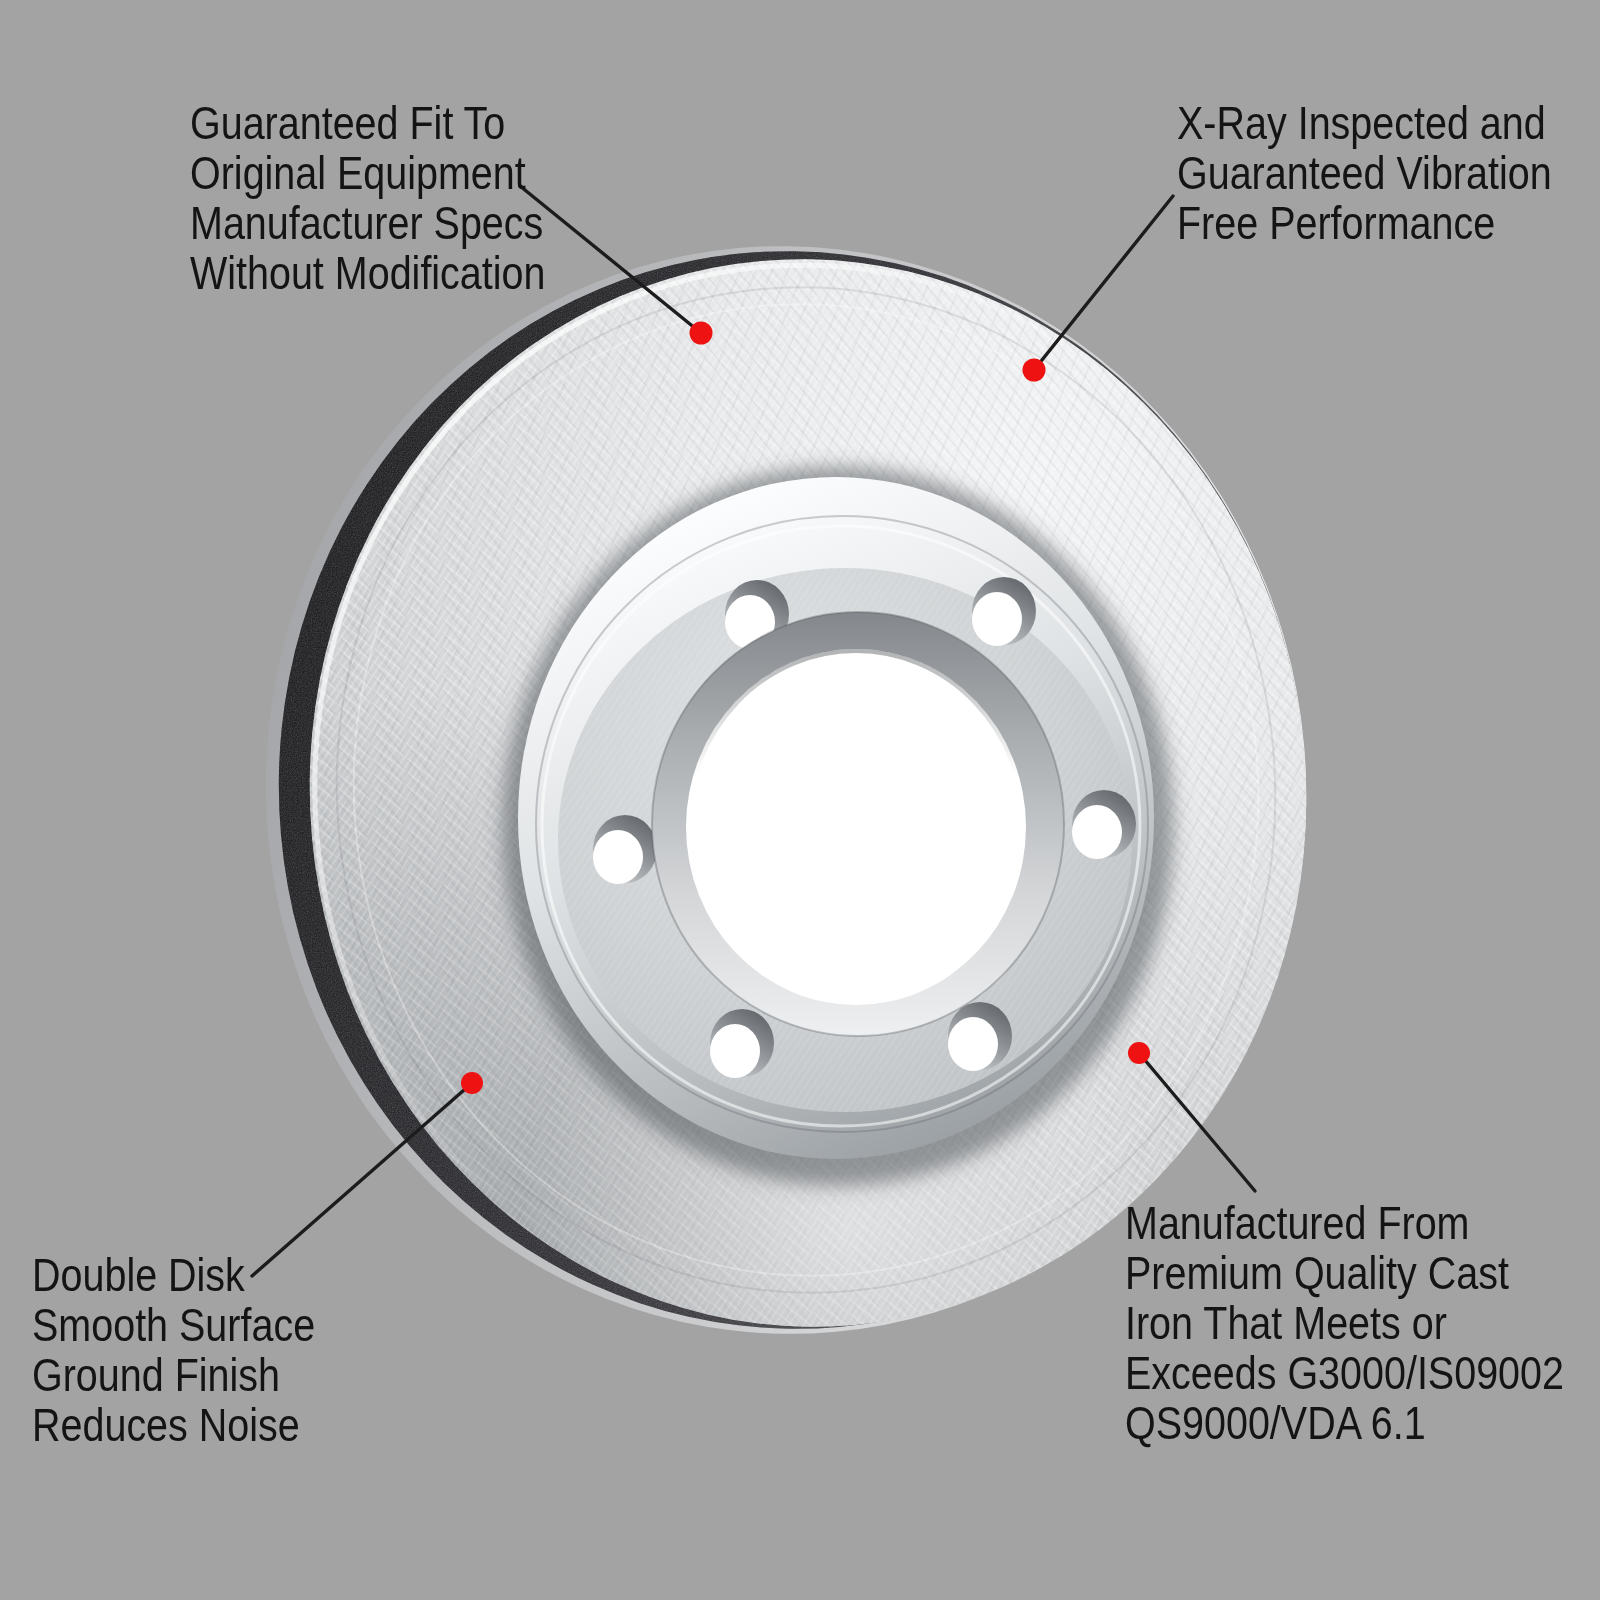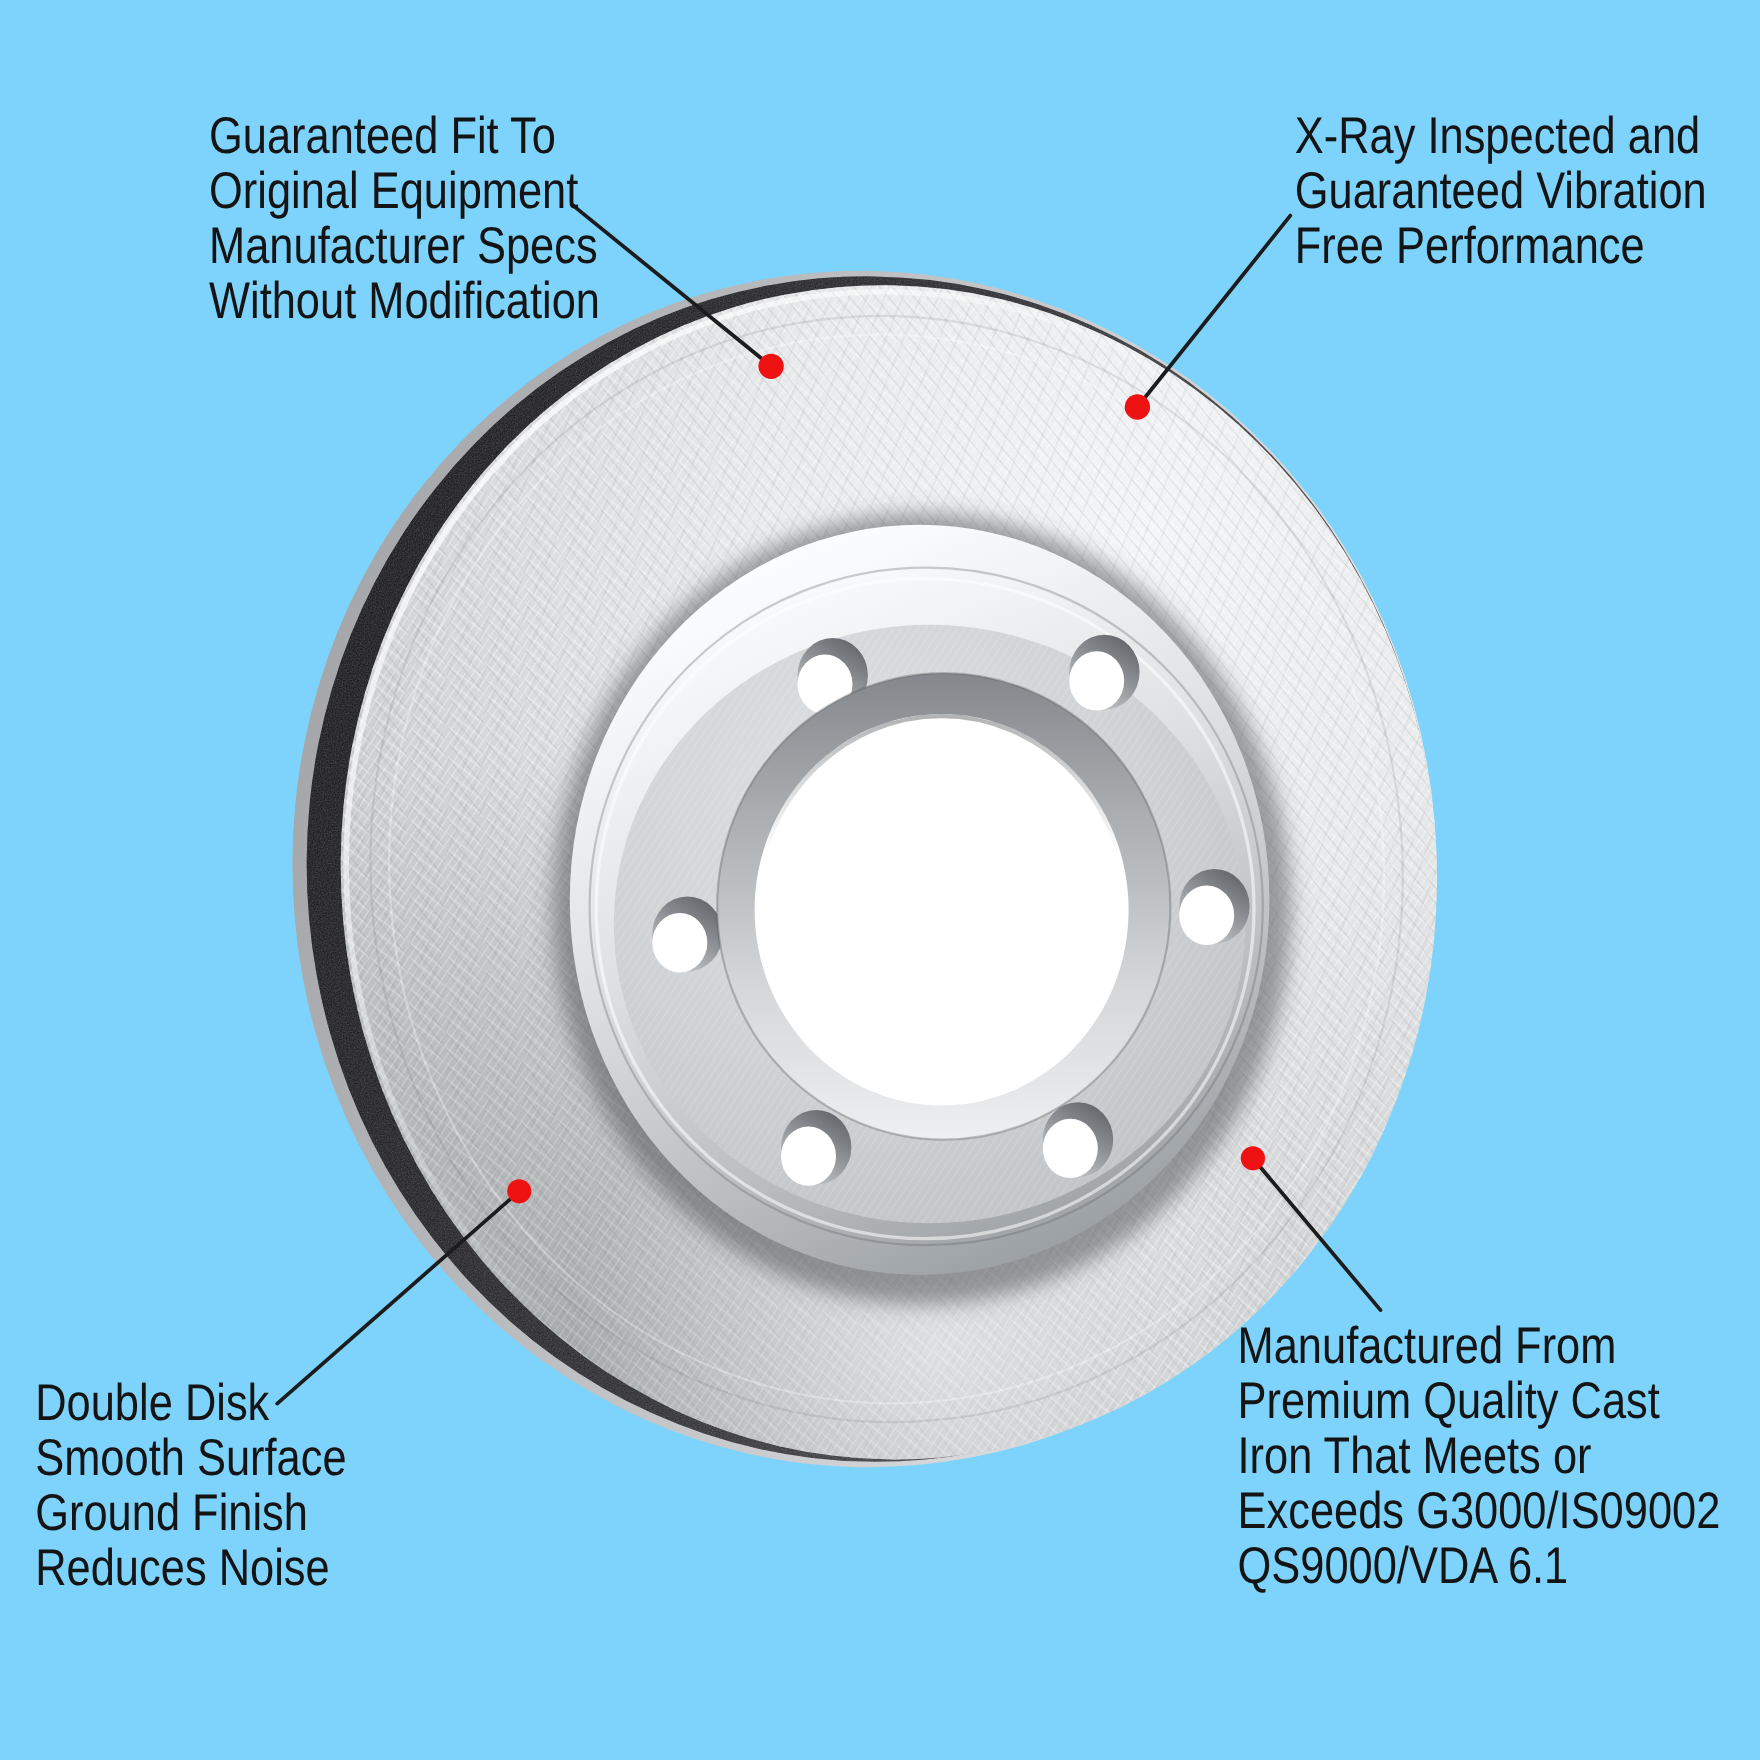--- a/index.html
+++ b/index.html
@@ -1,16 +1,16 @@
 <!DOCTYPE html>
 <html><head>
 <meta charset="utf-8">
 <style>
   html,body{margin:0;padding:0;background:#ffffff;}
-  .stage{position:relative;width:1600px;height:1600px;background:#7dd3fc;overflow:hidden;
+  .stage{position:relative;width:1600px;height:1600px;background:#a3a3a3;overflow:hidden;
          font-family:"Liberation Sans","DejaVu Sans",sans-serif;}
   .stage svg{position:absolute;left:0;top:0;}
   .callout{position:absolute;font-size:47px;line-height:50px;color:#141414;
            transform:scaleX(0.84);transform-origin:0 0;white-space:nowrap;}
   .callout div{height:50px;}
   .dot{fill:#ee1212;}
   .leader{stroke:#1c1c1c;stroke-width:3.4;stroke-linecap:round;}
 </style>
 </head>
 <body>

